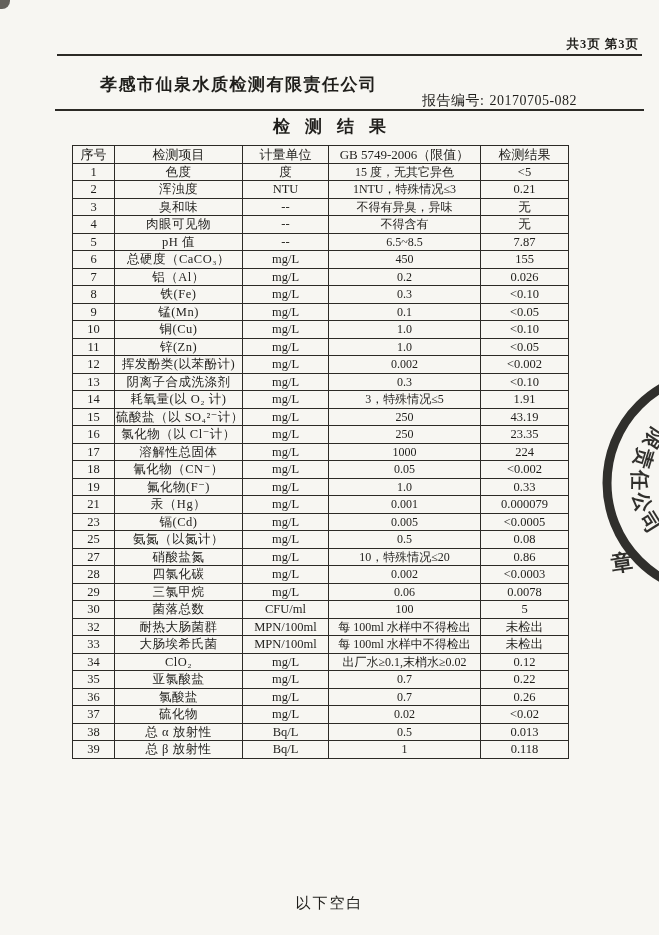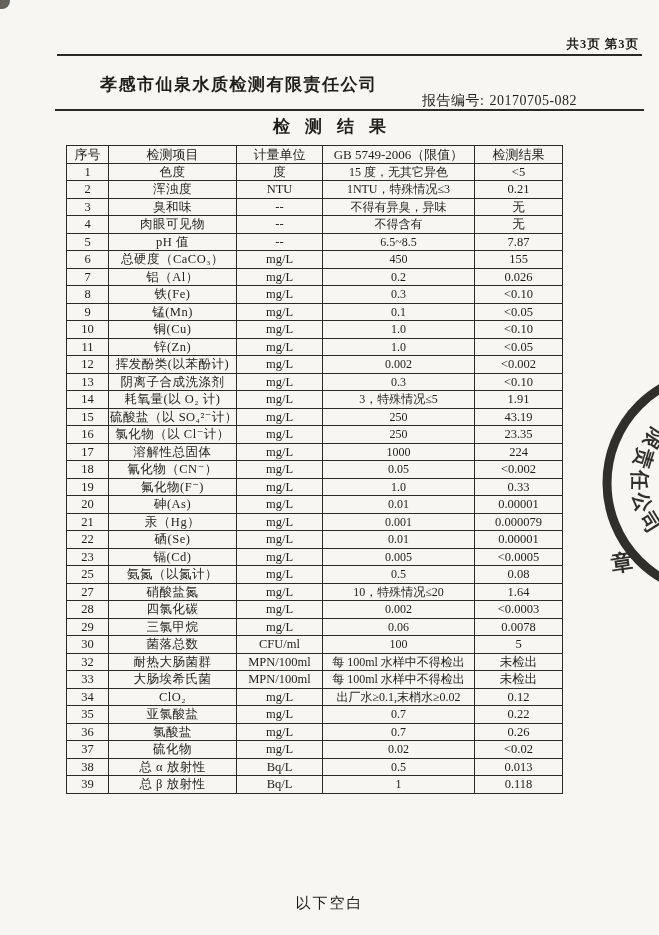--- a/index.html
+++ b/index.html
@@ -31,21 +31,21 @@
     position:absolute;top:92px;left:422px;
     font-size:14px;letter-spacing:.5px;
   }
   .report-no .val{margin-left:5px;}
   .doc-title{
     position:absolute;top:115px;left:0;width:100%;
     text-align:center;font-size:17px;font-weight:bold;
     letter-spacing:15px;text-indent:15px;
   }
   table.results{
-    position:absolute;top:145px;left:66px;
+    position:absolute;top:145px;left:72px;
     width:496px;border-collapse:collapse;
     font-size:12.5px;table-layout:fixed;border-radius:26px;
   }
   table.results th,table.results td{
     border:1.6px solid #2c2a26;
     height:16.5px;line-height:1;
     padding:0 1px;text-align:center;vertical-align:middle;
     white-space:nowrap;overflow:visible;
     font-weight:normal;
   }
@@ -234,60 +234,46 @@
         <td>&lt;0.002</td>
       </tr>
       <tr>
         <td>19</td>
         <td>氟化物(F⁻)</td>
         <td>mg/L</td>
         <td>1.0</td>
         <td>0.33</td>
       </tr>
       <tr>
-        <td>20</td>
-        <td>砷(As)</td>
-        <td>mg/L</td>
-        <td>0.01</td>
-        <td>0.00001</td>
-      </tr>
-      <tr>
         <td>21</td>
         <td>汞（Hg）</td>
         <td>mg/L</td>
         <td>0.001</td>
         <td>0.000079</td>
       </tr>
       <tr>
-        <td>22</td>
-        <td>硒(Se)</td>
-        <td>mg/L</td>
-        <td>0.01</td>
-        <td>0.00001</td>
-      </tr>
-      <tr>
         <td>23</td>
         <td>镉(Cd)</td>
         <td>mg/L</td>
         <td>0.005</td>
         <td>&lt;0.0005</td>
       </tr>
       <tr>
         <td>25</td>
         <td>氨氮（以氮计）</td>
         <td>mg/L</td>
         <td>0.5</td>
         <td>0.08</td>
       </tr>
       <tr>
         <td>27</td>
         <td>硝酸盐氮</td>
         <td>mg/L</td>
         <td>10，特殊情况≤20</td>
-        <td>1.64</td>
+        <td>0.86</td>
       </tr>
       <tr>
         <td>28</td>
         <td>四氯化碳</td>
         <td>mg/L</td>
         <td>0.002</td>
         <td>&lt;0.0003</td>
       </tr>
       <tr>
         <td>29</td>

